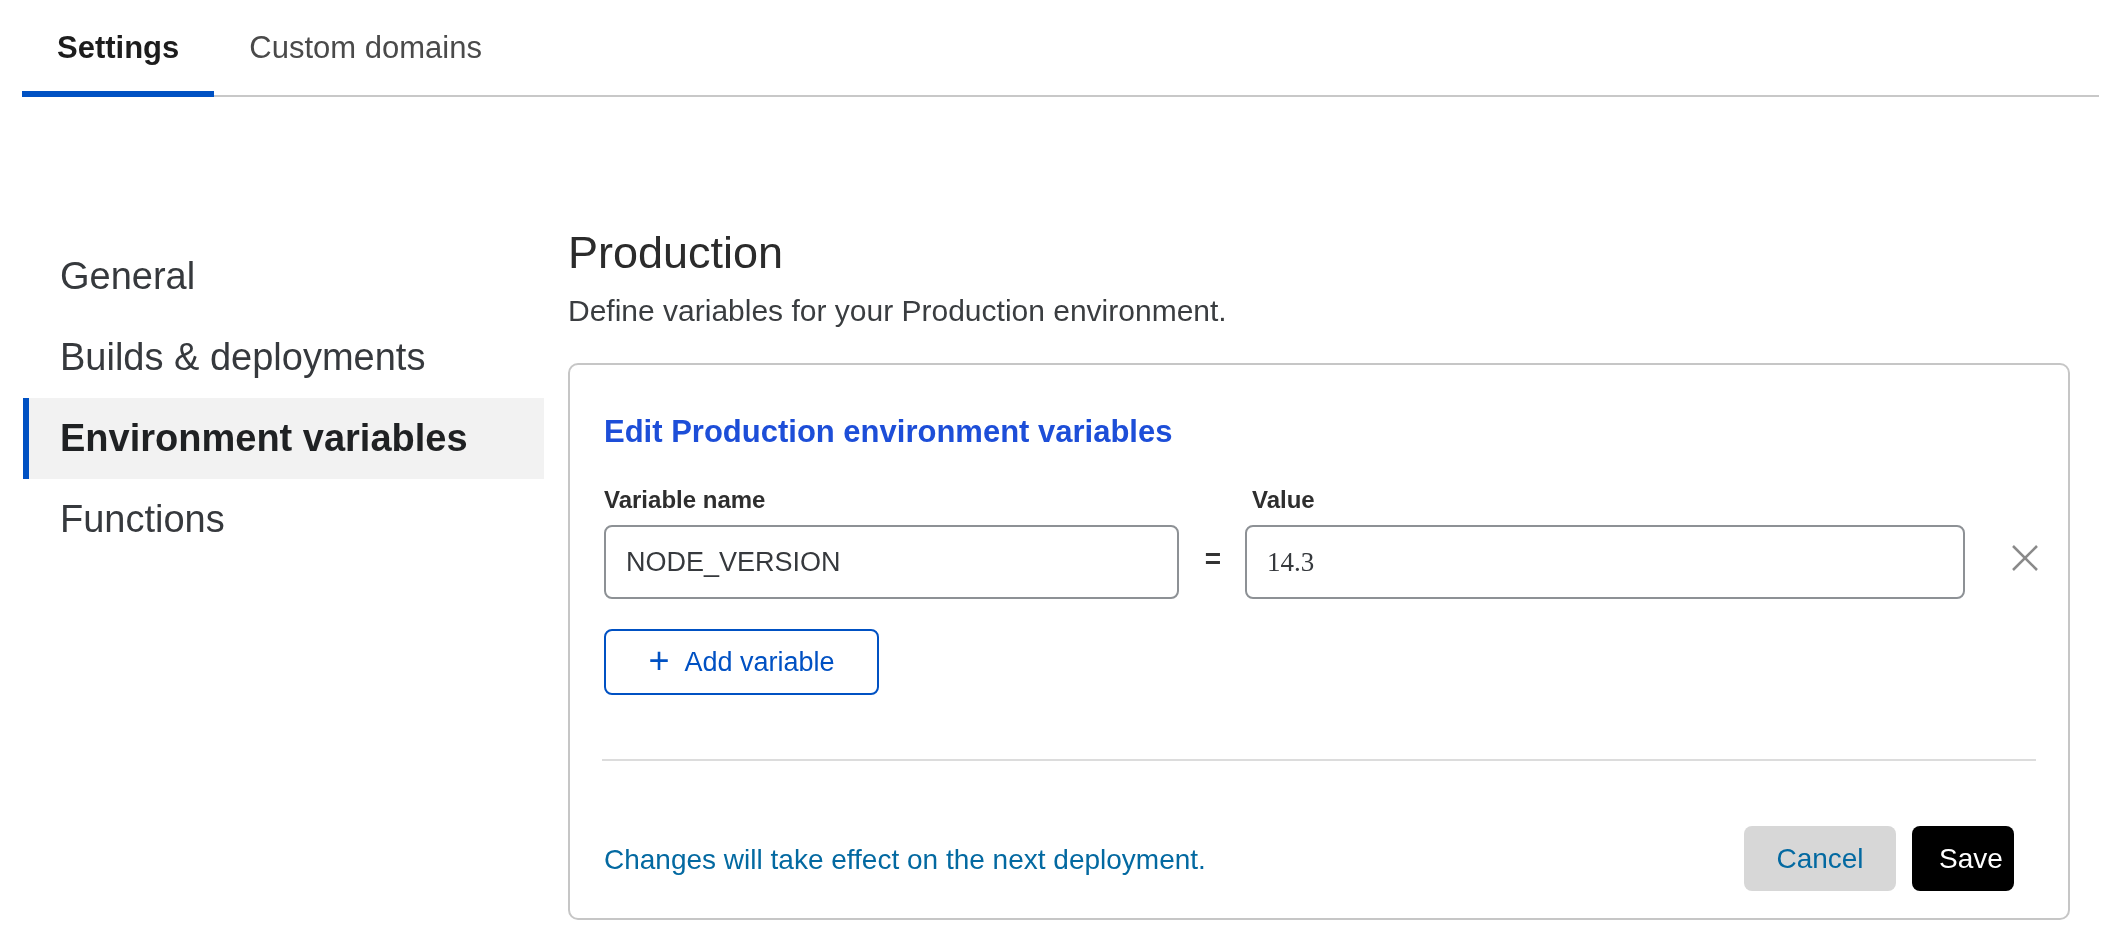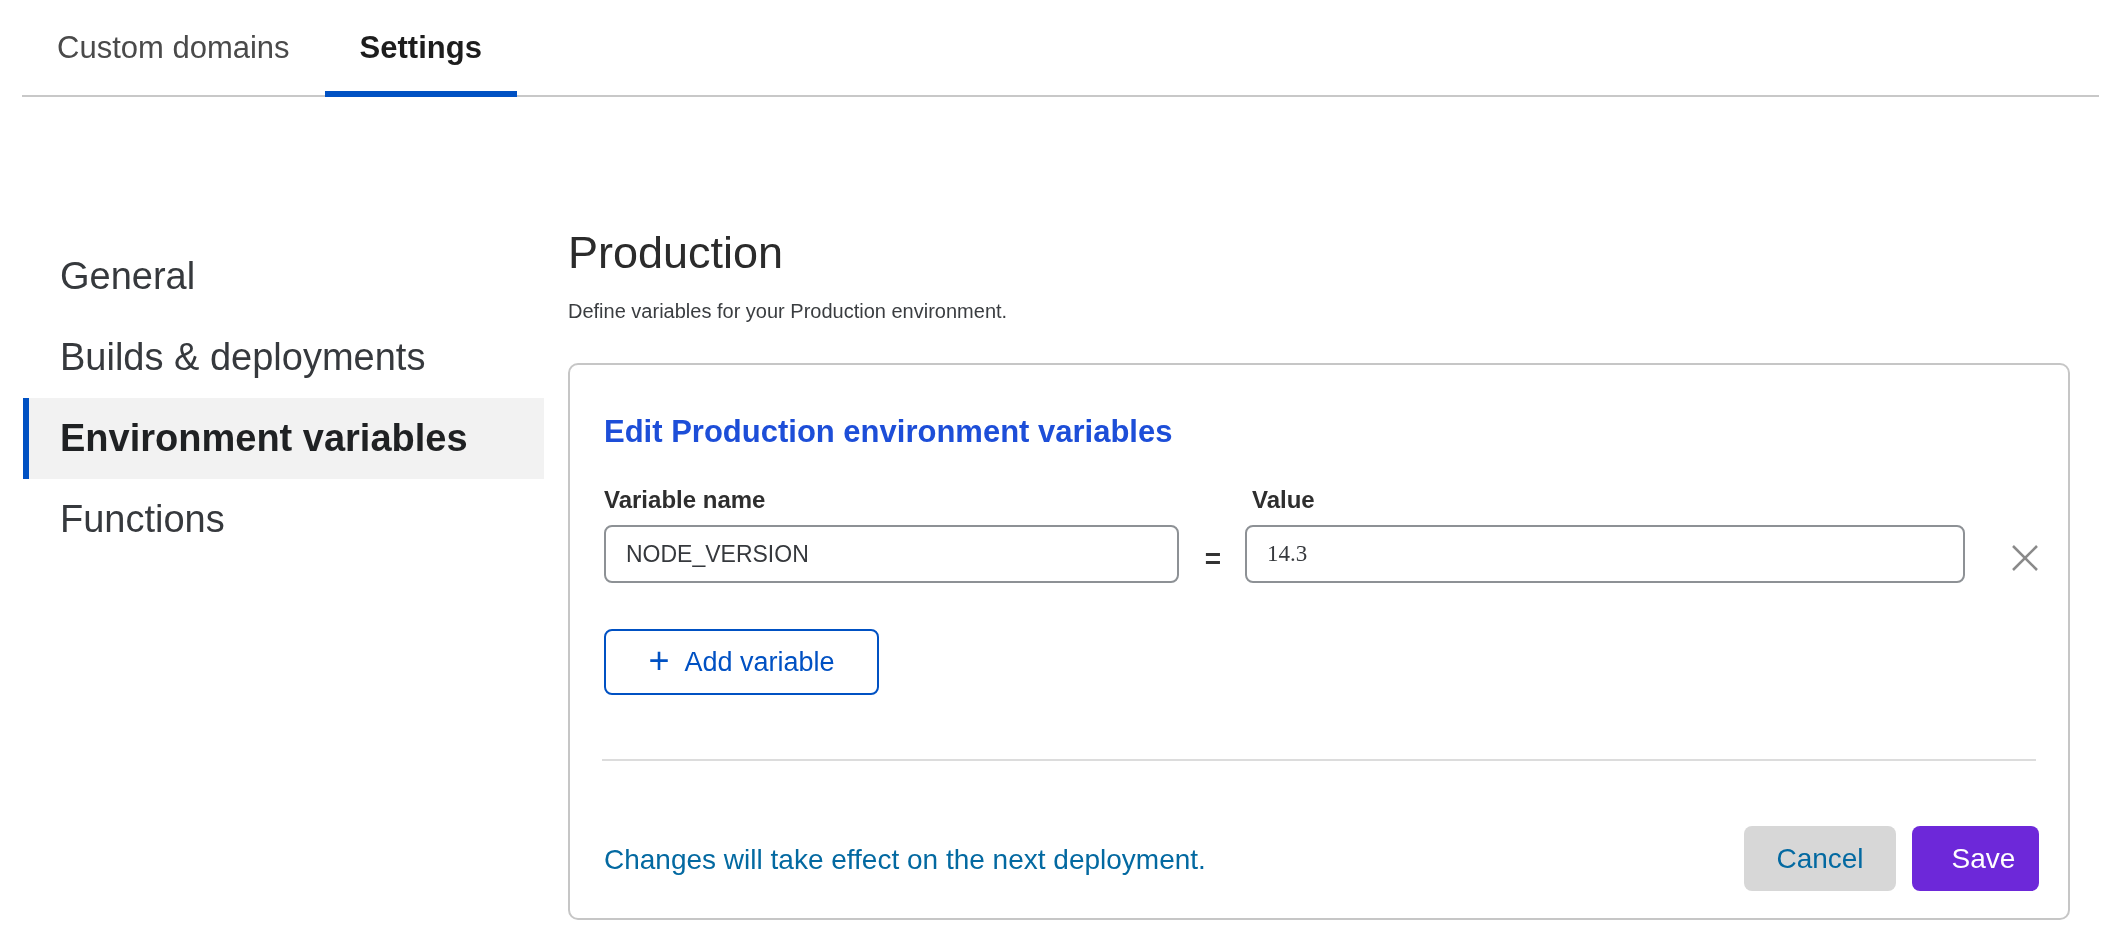--- a/index.html
+++ b/index.html
@@ -72,21 +72,21 @@
     width: 1502px;
   }
   .page-title {
     font-size: 45px;
     line-height: 34px;
     font-weight: 400;
     color: #2b2b2b;
   }
   .page-desc {
     margin-top: 26px;
-    font-size: 20px;
+    font-size: 30px;
     line-height: 30px;
     color: #3a3d40;
   }
 
   
   .card {
     position: absolute;
     left: 568px; top: 363px;
     width: 1502px; height: 557px;
     border: 2px solid #c6c6c6;
@@ -108,26 +108,26 @@
     line-height: 26px;
     font-weight: 700;
     color: #2e2e2e;
   }
   .label-name { left: 34px; }
   .label-value { left: 682px; }
 
   .var-input {
     position: absolute;
     top: 160px;
-    height: 58px;
+    height: 74px;
     border: 2px solid #8d9195;
     border-radius: 8px;
     padding: 0 20px;
     font-family: "Liberation Sans", sans-serif;
-    font-size: 23px;
+    font-size: 27px;
     color: #36393d;
     background: #ffffff;
     outline: none;
   }
   .input-name { left: 34px; width: 575px; }
   .input-value { left: 675px; width: 720px; font-family: Liberation Serif, serif; }
   .equals {
     position: absolute;
     left: 625px; top: 160px;
     width: 36px; height: 67px;
@@ -198,34 +198,34 @@
     cursor: pointer;
   }
   .btn-cancel {
     left: 1174px;
     width: 152px;
     background: #d7d7d7;
     color: #0369a1;
   }
   .btn-save {
     left: 1342px;
-    width: 127px;
-    background: #6d28d9;
+    width: 102px;
+    background: #000000;
     color: #ffffff;
     padding-left: 16px;
   }
 </style>
 </head>
 <body>
 
 <div class="page">
 
   <nav class="tabbar">
+    <div class="tab active">Settings</div>
     <div class="tab">Custom domains</div>
-    <div class="tab active">Settings</div>
   </nav>
 
   <aside class="sidebar">
     <div class="side-item">General</div>
     <div class="side-item">Builds &amp; deployments</div>
     <div class="side-item active">Environment variables</div>
     <div class="side-item">Functions</div>
   </aside>
 
   <div class="main-head">

